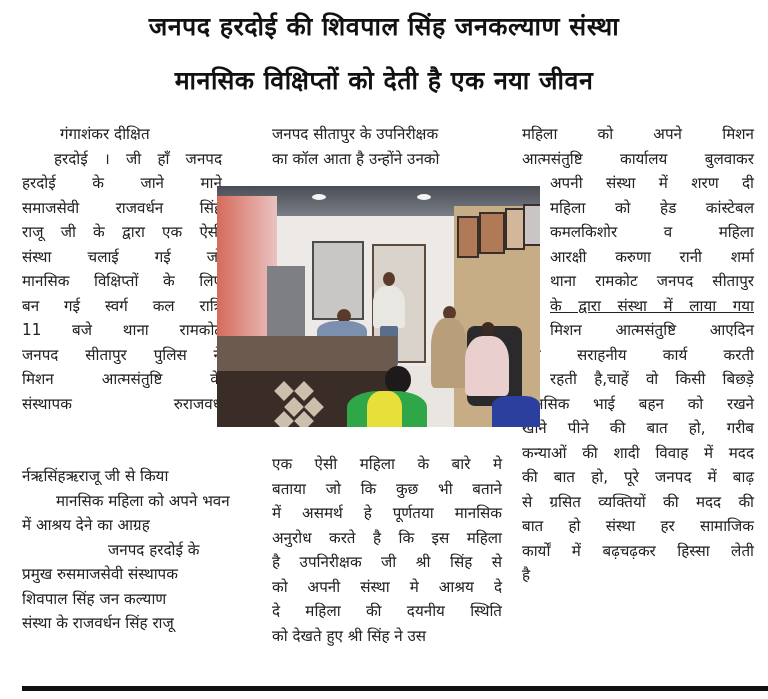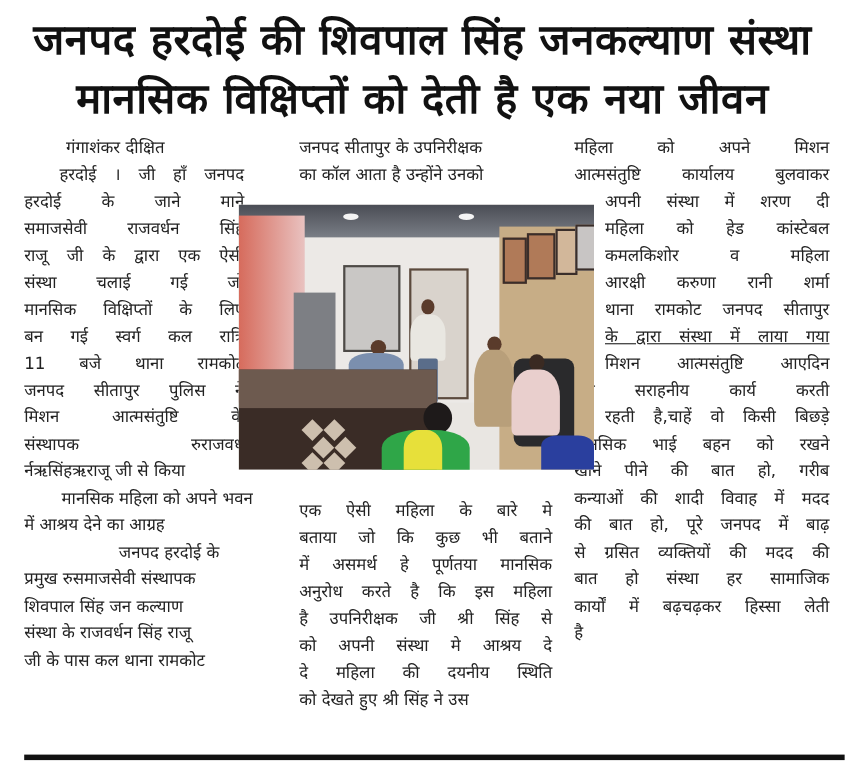--- a/index.html
+++ b/index.html
@@ -3,21 +3,21 @@
   <meta charset="utf-8">
   <style>
     html, body { margin: 0; padding: 0; }
     body {
       width: 768px; height: 699px; background: #ffffff; position: relative; overflow: hidden;
       font-family: "DejaVu Sans", "Liberation Sans", sans-serif; color: #1a1a1a;
     }
     .headline {
       position: absolute; left: 0; width: 768px; text-align: center;
       font-family: "DejaVu Sans", sans-serif; font-weight: bold; color: #111;
-      font-size: 38px; letter-spacing: 0.5px; white-space: nowrap;
+      font-size: 25px; letter-spacing: 0.5px; white-space: nowrap;
     }
     #hl1 { top: 8px; }
     #hl2 { top: 62px; }
     .col { position: absolute; font-size: 15.2px; line-height: 24.5px; color: #222; }
     .line { display: block; white-space: nowrap; height: 24.5px; }
     .just { text-align: justify; text-align-last: justify; }
     #col1 { left: 22px; top: 122px; width: 200px; }
     #col2 { left: 272px; top: 122px; width: 230px; }
     #col3 { left: 522px; top: 122px; width: 232px; }
     .photo {
@@ -58,28 +58,27 @@
   <span class="line just">हरदोई के जाने माने</span>
   <span class="line just">समाजसेवी राजवर्धन सिंह</span>
   <span class="line just">राजू जी के द्वारा एक ऐसी</span>
   <span class="line just">संस्था चलाई गई जो</span>
   <span class="line just">मानसिक विक्षिप्तों के लिए</span>
   <span class="line just">बन गई स्वर्ग  कल रात्रि</span>
   <span class="line just">11 बजे थाना रामकोट</span>
   <span class="line just">जनपद सीतापुर पुलिस ने</span>
   <span class="line just">मिशन आत्मसंतुष्टि के</span>
   <span class="line just">संस्थापक रुराजवध</span>
-  <span class="line" style="width:232px;">र्नऋसिंहऋराजू जी से किया</span>
+  <span class="line" style="width:232px;margin-top:48px;">र्नऋसिंहऋराजू जी से किया</span>
   <span class="line" style="width:232px;margin-left:34px;">मानसिक महिला को अपने भवन</span>
   <span class="line">में आश्रय देने का आग्रह</span>
   <span class="line" style="padding-left:86px;">जनपद हरदोई के</span>
   <span class="line" style="width:232px;">प्रमुख रुसमाजसेवी संस्थापक</span>
   <span class="line" style="width:232px;">शिवपाल सिंह जन कल्याण</span>
   <span class="line" style="width:232px;">संस्था के राजवर्धन सिंह राजू</span>
-  <span class="line">जी के पास  कल थाना रामकोट</span>
 </div>
 
 <div id="col2" class="col">
   <span class="line">जनपद सीतापुर के उपनिरीक्षक</span>
   <span class="line">का कॉल आता है उन्होंने उनको</span>
 </div>
 <div class="col" style="left:272px; top:452px; width:230px;">
   <span class="line just">एक ऐसी महिला के बारे मे</span>
   <span class="line just">बताया जो कि कुछ भी बताने</span>
   <span class="line just">में असमर्थ हे पूर्णतया मानसिक</span>

